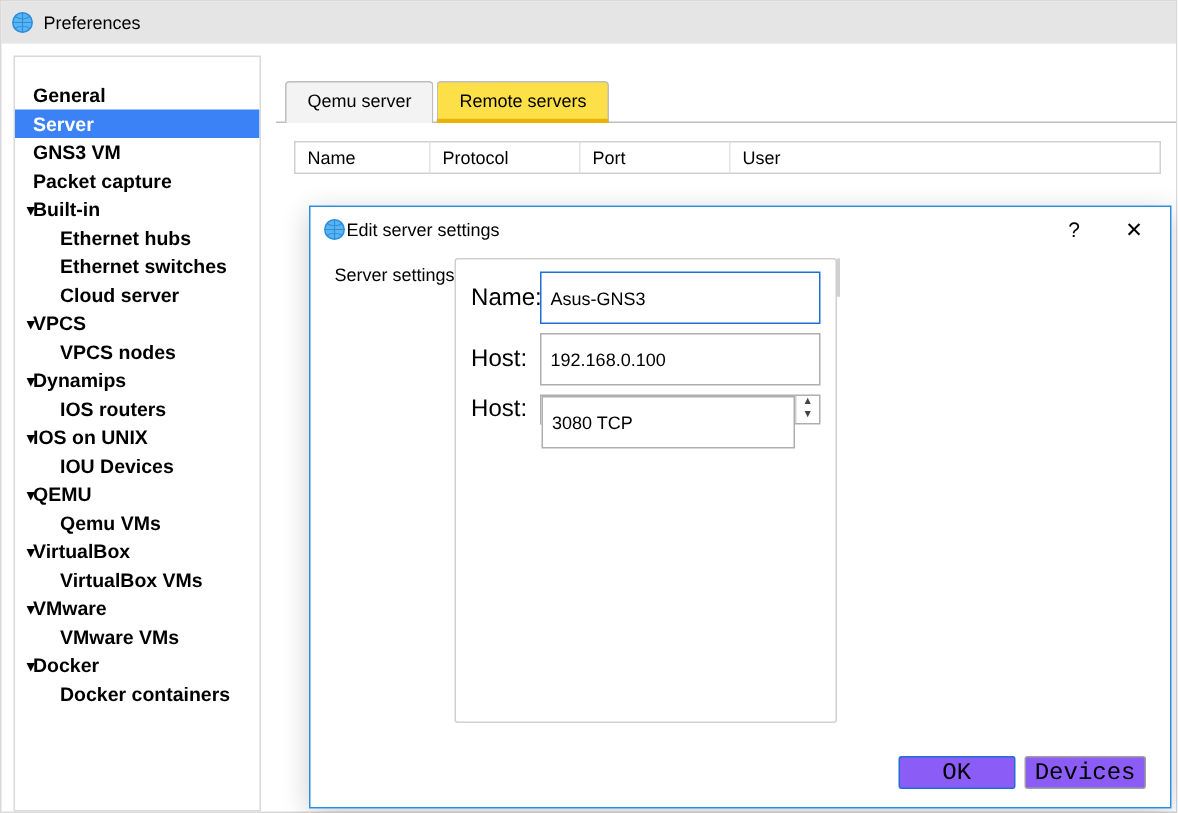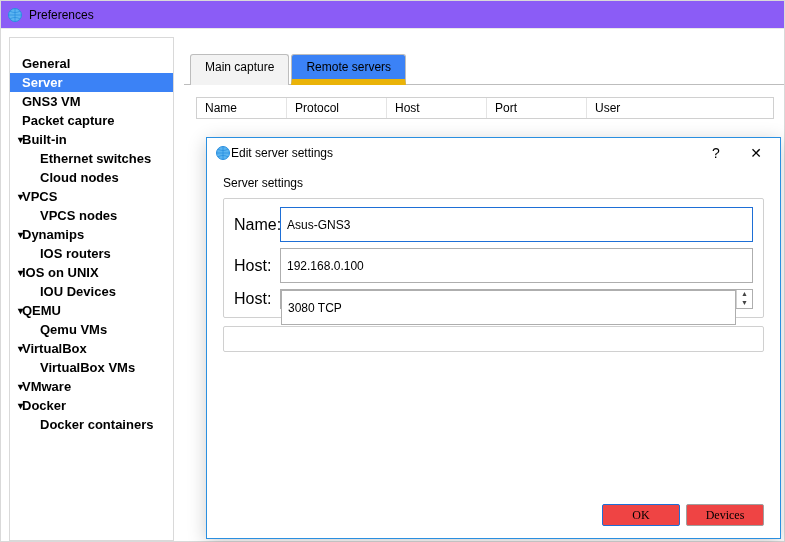--- a/index.html
+++ b/index.html
@@ -16,21 +16,21 @@
   .window {
     width: 785px; height: 542px;
     border: 1px solid #d9d9d9;
     display: flex; flex-direction: column;
     position: relative;
   }
   .titlebar {
     height: 28px;
     display: flex; align-items: center;
     padding: 12px 6px;
-    background: #8b5cf6;
+    background: #e5e5e5;
     border-bottom: 1px solid #e8e8e8;
     font-size: 12px;
   }
   .titlebar .app-icon {
     width: 16px; height: 16px;
     margin-right: 6px;
     display: inline-flex; align-items: center; justify-content: center;
   }
   .content {
     flex: 1; display: flex;
@@ -87,22 +87,22 @@
     border-bottom: none;
     background: #f3f3f3;
     border-radius: 3px 3px 0 0;
     margin-right: 2px;
     font-size: 12px;
     position: relative;
     top: 1px;
     cursor: default;
   }
   .tab.active {
-    background: #3b82f6;
-    border-bottom: 6px solid #eab308;
+    background: #fde047;
+    border-bottom: 3px solid #eab308;
     top: 1px;
   }
   .table {
     margin: 12px 10px 0 12px;
   }
   .table-head {
     display: flex;
     border: 1px solid #d0d0d0;
     font-size: 12px;
   }
@@ -130,21 +130,21 @@
   .dialog-titlebar .spacer { flex: 1; }
   .dialog-titlebar .tb-btn {
     width: 40px; height: 28px;
     display: inline-flex; align-items: center; justify-content: center;
     font-size: 14px;
     cursor: default;
   }
   .dialog-body {
     flex: 1;
     padding: 4px 16px 8px 16px;
-    display: flex; flex-direction: column;
+    display: flex; flex-direction: row;
   }
   .section-label {
     font-size: 12px;
     margin: 4px 0 8px 0;
   }
   .form-rows {
     border: 1px solid #d0d0d0;
     border-radius: 2px;
     padding: 8px 10px;
     margin-bottom: 8px;
@@ -203,24 +203,24 @@
     margin-bottom: 6px;
   }
   .dialog-buttons {
     display: flex; justify-content: flex-end;
     padding: 6px 16px 12px 0;
     gap: 6px;
   }
   .btn {
     min-width: 78px; height: 22px;
     border: 1px solid #9f9f9f;
-    background: #ef4444;
+    background: #8b5cf6;
     border-radius: 2px;
-    font-size: 12px;
-    font-family: Liberation Serif, serif;
+    font-size: 16px;
+    font-family: Liberation Mono, monospace;
     cursor: default;
   }
   .btn.primary { border-color: #1e6fd6; }
   
   .globe-icon svg { width: 16px; height: 16px; display: block; }
 </style>
 </head>
 <body>
 
 <div class="window">
@@ -234,49 +234,50 @@
     <span>Preferences</span>
   </div>
 
   <div class="content">
     <div class="tree" id="tree">
         <div class="item">General</div>
         <div class="item selected">Server</div>
         <div class="item">GNS3 VM</div>
         <div class="item">Packet capture</div>
         <div class="item caret">Built-in</div>
+        <div class="item child">Ethernet hubs</div>
         <div class="item child">Ethernet switches</div>
-        <div class="item child">Cloud nodes</div>
+        <div class="item child">Cloud server</div>
         <div class="item caret">VPCS</div>
         <div class="item child">VPCS nodes</div>
         <div class="item caret">Dynamips</div>
         <div class="item child">IOS routers</div>
         <div class="item caret">IOS on UNIX</div>
         <div class="item child">IOU Devices</div>
         <div class="item caret">QEMU</div>
         <div class="item child">Qemu VMs</div>
         <div class="item caret">VirtualBox</div>
         <div class="item child">VirtualBox VMs</div>
         <div class="item caret">VMware</div>
+        <div class="item child">VMware VMs</div>
         <div class="item caret">Docker</div>
         <div class="item child">Docker containers</div>
       </div>
 
     <div class="main">
 
       <div class="tabs">
-        <div class="tab">Main capture</div>
+        <div class="tab">Qemu server</div>
         <div class="tab active">Remote servers</div>
       </div>
 
       <div class="table">
         <div class="table-head">
           <div class="col" style="width:90px">Name</div>
           <div class="col" style="width:100px">Protocol</div>
-          <div class="col" style="width:100px">Host</div>
           <div class="col" style="width:100px">Port</div>
           <div class="col" style="flex:1">User</div>
         </div>
       </div>
     </div>
   </div>
 
   <div class="dialog">
     <div class="dialog-titlebar">
       <span class="app-icon globe-icon">

